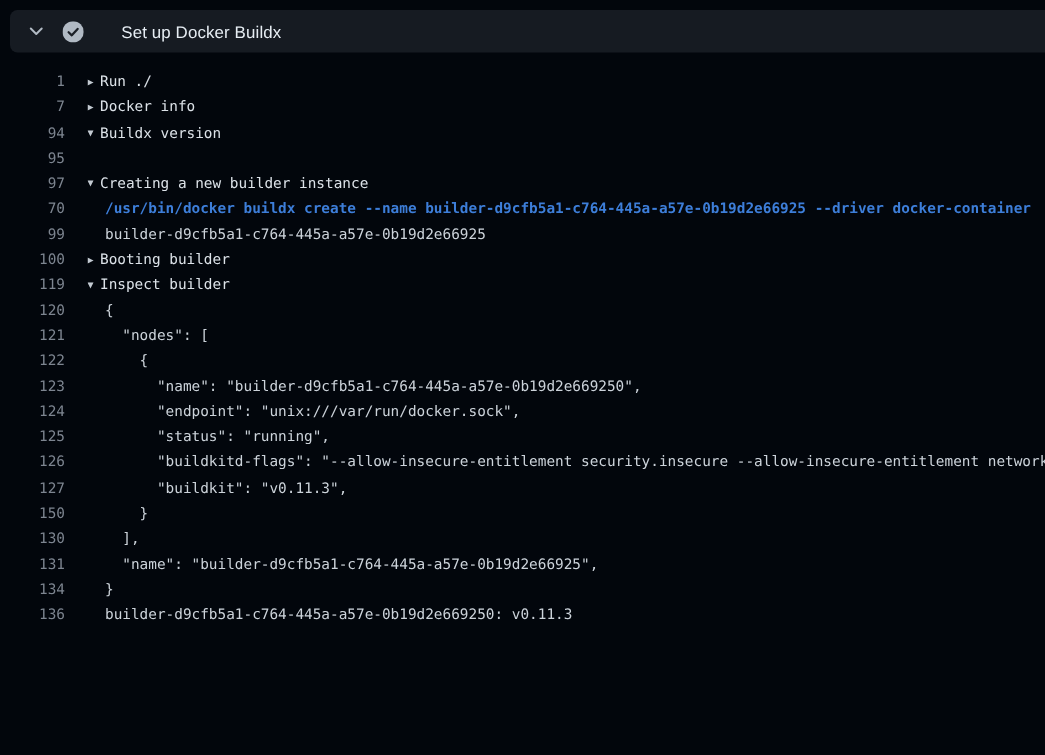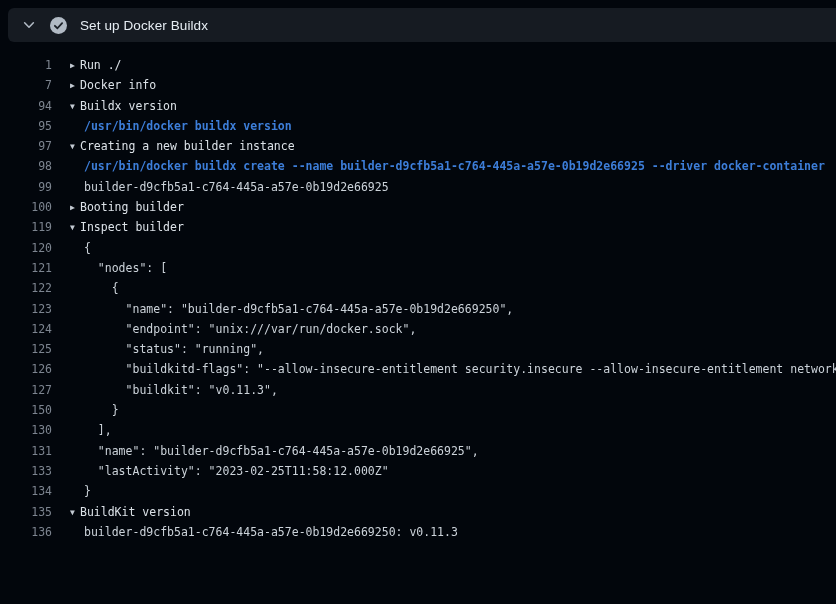--- a/index.html
+++ b/index.html
@@ -14,21 +14,21 @@
     position: absolute; top: 8px; left: 8px; width: 828px; height: 34px;
     background: var(--header-bg, #161b22);
     border-radius: 6px 0 0 6px;
     display: flex; align-items: center;
     box-sizing: border-box; padding: 0 12px;
     cursor: pointer;
   }
   .chev { display: flex; align-items: center; justify-content: center; width: 18px; height: 18px; }
   .check { display: flex; align-items: center; margin-left: 12px; }
   .step-title {
-    margin-left: 13px;
+    margin-left: 30px;
     color: var(--title-fg, #e6edf3);
     font-size: 13.5px;
     letter-spacing: .1px;
   }
   .log {
     position: absolute; top: 42px; left: 0; right: 0; bottom: 0;
     padding-top: 13px;
     font-family: "DejaVu Sans Mono", "Liberation Mono", monospace;
     font-size: 11.5px;
     overflow: hidden;
@@ -69,34 +69,32 @@
       <path d="M4.6 8.3 L7 10.6 L11.4 5.8" fill="none" stroke="#1c2128" stroke-width="1.7" stroke-linecap="round" stroke-linejoin="round"></path>
     </svg>
   </span>
   <span class="step-title">Set up Docker Buildx</span>
 </div>
 
 <div class="log">
     <div class="row group_collapsed"><span class="num">1</span><span class="content"><span class="tri">▶</span><span class="txt">Run ./</span></span></div>
     <div class="row group_collapsed"><span class="num">7</span><span class="content"><span class="tri">▶</span><span class="txt">Docker info</span></span></div>
     <div class="row group_expanded"><span class="num">94</span><span class="content"><span class="tri">▼</span><span class="txt">Buildx version</span></span></div>
-    <div class="row command"><span class="num">95</span><span class="content"><span class="txt">/usr/bin/docker buildx version</span></span></div>
+    <div class="row command"><span class="num">95</span></div>
     <div class="row group_expanded"><span class="num">97</span><span class="content"><span class="tri">▼</span><span class="txt">Creating a new builder instance</span></span></div>
-    <div class="row command"><span class="num">98</span><span class="content"><span class="txt">/usr/bin/docker buildx create --name builder-d9cfb5a1-c764-445a-a57e-0b19d2e66925 --driver docker-container</span></span></div>
+    <div class="row command"><span class="num">70</span><span class="content"><span class="txt">/usr/bin/docker buildx create --name builder-d9cfb5a1-c764-445a-a57e-0b19d2e66925 --driver docker-container</span></span></div>
     <div class="row output"><span class="num">99</span><span class="content"><span class="txt">builder-d9cfb5a1-c764-445a-a57e-0b19d2e66925</span></span></div>
     <div class="row group_collapsed"><span class="num">100</span><span class="content"><span class="tri">▶</span><span class="txt">Booting builder</span></span></div>
     <div class="row group_expanded"><span class="num">119</span><span class="content"><span class="tri">▼</span><span class="txt">Inspect builder</span></span></div>
     <div class="row output"><span class="num">120</span><span class="content"><span class="txt">{</span></span></div>
     <div class="row output"><span class="num">121</span><span class="content"><span class="txt">  "nodes": [</span></span></div>
     <div class="row output"><span class="num">122</span><span class="content"><span class="txt">    {</span></span></div>
     <div class="row output"><span class="num">123</span><span class="content"><span class="txt">      "name": "builder-d9cfb5a1-c764-445a-a57e-0b19d2e669250",</span></span></div>
     <div class="row output"><span class="num">124</span><span class="content"><span class="txt">      "endpoint": "unix:///var/run/docker.sock",</span></span></div>
     <div class="row output"><span class="num">125</span><span class="content"><span class="txt">      "status": "running",</span></span></div>
     <div class="row output"><span class="num">126</span><span class="content"><span class="txt">      "buildkitd-flags": "--allow-insecure-entitlement security.insecure --allow-insecure-entitlement network.host",</span></span></div>
     <div class="row output"><span class="num">127</span><span class="content"><span class="txt">      "buildkit": "v0.11.3",</span></span></div>
     <div class="row output"><span class="num">150</span><span class="content"><span class="txt">    }</span></span></div>
     <div class="row output"><span class="num">130</span><span class="content"><span class="txt">  ],</span></span></div>
     <div class="row output"><span class="num">131</span><span class="content"><span class="txt">  "name": "builder-d9cfb5a1-c764-445a-a57e-0b19d2e66925",</span></span></div>
-    <div class="row output"><span class="num">133</span><span class="content"><span class="txt">  "lastActivity": "2023-02-25T11:58:12.000Z"</span></span></div>
     <div class="row output"><span class="num">134</span><span class="content"><span class="txt">}</span></span></div>
-    <div class="row group_expanded"><span class="num">135</span><span class="content"><span class="tri">▼</span><span class="txt">BuildKit version</span></span></div>
     <div class="row output"><span class="num">136</span><span class="content"><span class="txt">builder-d9cfb5a1-c764-445a-a57e-0b19d2e669250: v0.11.3</span></span></div>
   </div>
 
 </body></html>

